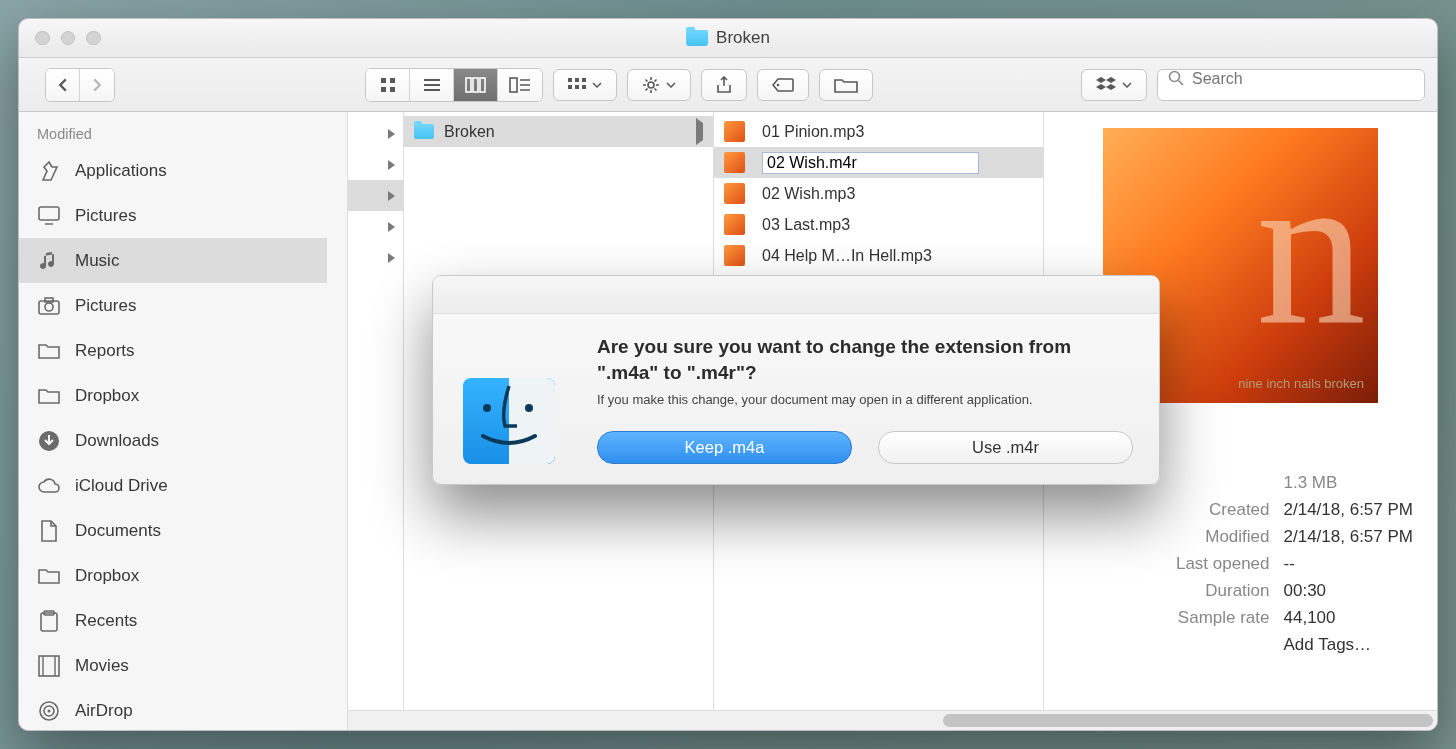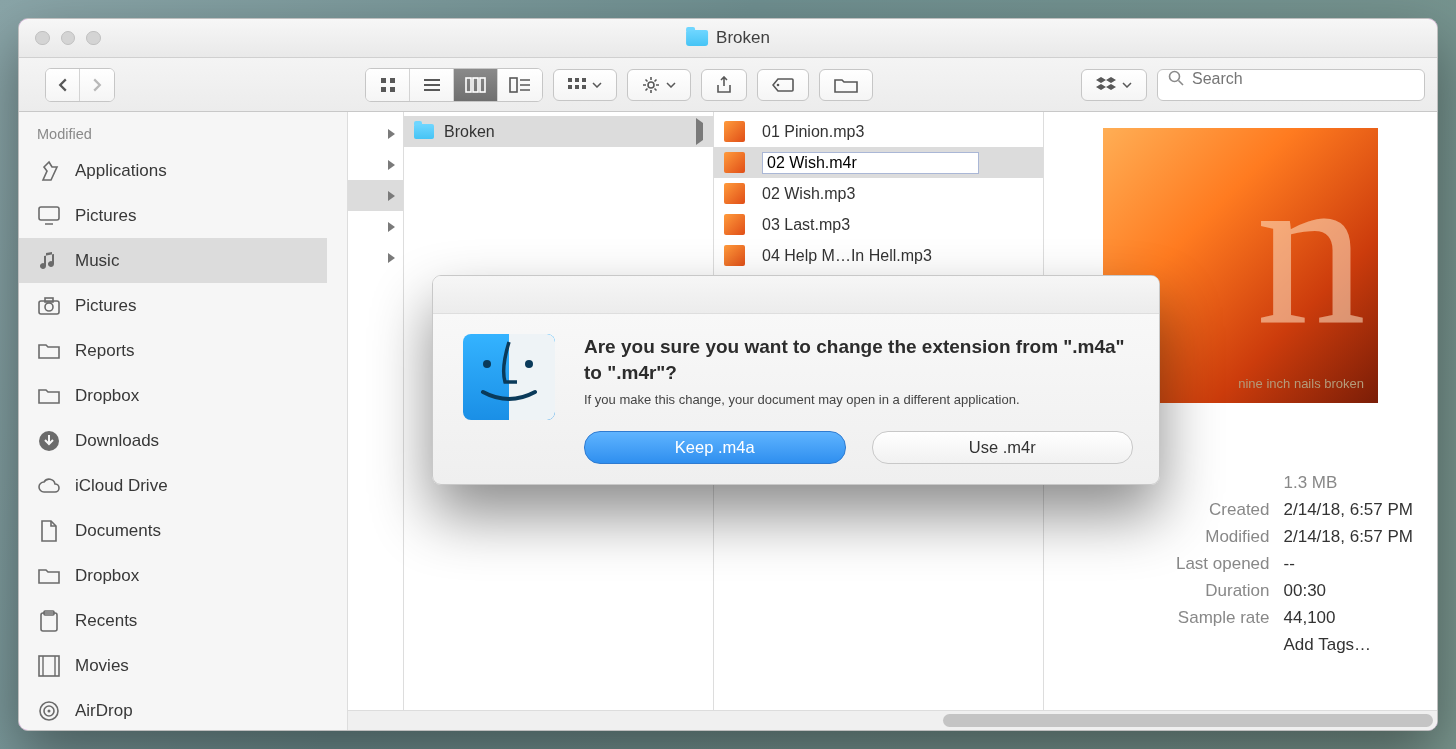--- a/index.html
+++ b/index.html
@@ -56,21 +56,21 @@
   .meta .k { text-align:right; color:#888; }
   .meta .v { color:#333; }
   .meta .size { grid-column:2; color:#888; text-align:left;margin-top:32px; }
   .add-tags { color:#2a6dd9; cursor:default; }
   .hscrollbar { position:absolute; bottom:0; right:0; left:329px; height:20px; background:#f0f0f0; border-top:1px solid #ddd; }
   .hscroll-thumb { position:absolute; top:3px; bottom:3px; right:4px; width:490px; background:#c4c4c4; border-radius:8px; }
   .col-handle { position:absolute; bottom:2px; right:2px; width:14px; height:14px; display:flex; align-items:center; justify-content:center; color:#aaa; font-size:11px; }
   
   .dialog { position:absolute; top:275px; left:432px; width:728px; background:linear-gradient(#fafafa,#efefef); border:1px solid #c8c8c8; border-radius:9px; box-shadow:0 30px 60px rgba(0,0,0,.45); overflow:hidden; }
   .dialog .hdr { height:38px; border-bottom:1px solid #dedede; background:linear-gradient(#f6f6f6,#ececec); }
-  .dialog-body { display:flex; padding:20px 26px 20px 30px; gap:29px; }
+  .dialog-body { display:flex; padding:20px 26px 20px 30px; gap:42px;align-items:flex-end; }
   .finder-logo { width:92px; height:86px; border-radius:8px; background:linear-gradient(#34b3ff,#1a8fe6); position:relative; overflow:hidden; flex-shrink:0; }
   .finder-logo::before { content:""; position:absolute; right:0; top:0; bottom:0; width:46px; background:#eef3f6; border-top-right-radius:8px; border-bottom-right-radius:8px; }
   .dlg-text { flex:1; }
   .dlg-q { font-size:19px; font-weight:600; color:#2c2c2c; line-height:1.35; }
   .dlg-d { font-size:13px; color:#444; margin-top:6px; line-height:1.35; }
   .dlg-btns { display:flex; gap:26px; margin-top:22px; }
   .dlg-btn { flex:1 1 0; height:33px; border-radius:16px; border:1px solid #c8c8c8; background:linear-gradient(#ffffff,#f1f1f1); font-size:16.5px; color:#333; display:flex; align-items:center; justify-content:center; cursor:default; }
   .dlg-btn.primary { background:linear-gradient(#5fb4ff,#2f8fef); border-color:#2f7bd0; color:#fff; }
   .tri { width:0; height:0; border-top:5px solid transparent; border-bottom:5px solid transparent; border-left:7px solid #7a7a7a; }
 </style>

